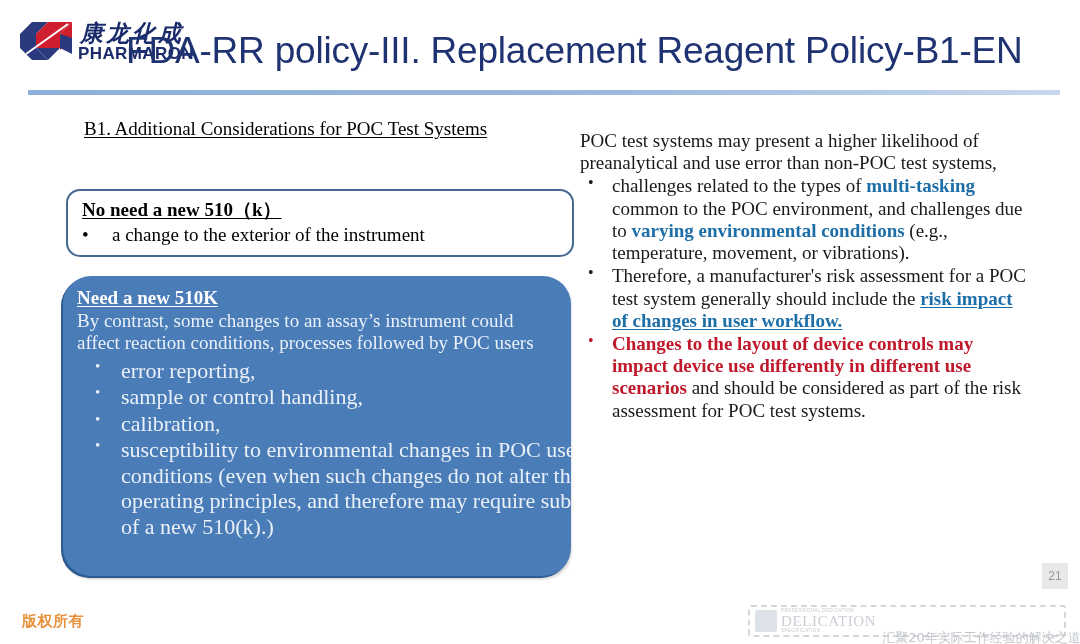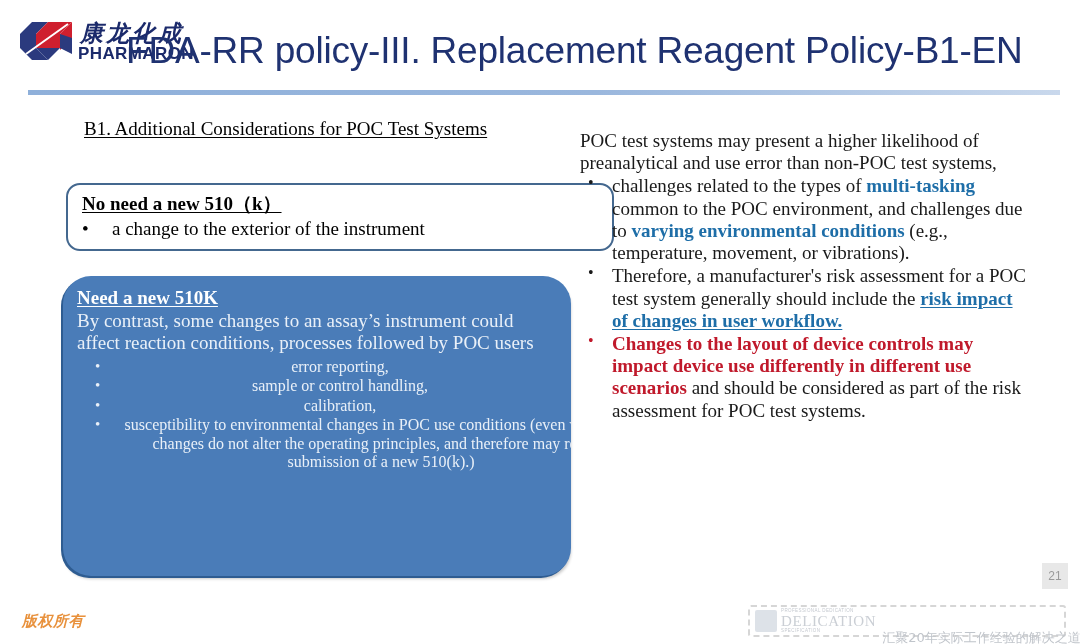--- a/index.html
+++ b/index.html
@@ -98,22 +98,22 @@
     color: #000000;
     margin: 0 0 6px 22px;
     text-decoration: underline;
     text-underline-offset: 2px;
   }
 
   
   #no-need-box {
     position: absolute;
     left: 66px;
-    top: 183px;
-    width: 548px;
+    top: 189px;
+    width: 508px;
     height: 68px;
     border: 2.5px solid #44688f;
     border-radius: 14px;
     background: #ffffff;
     box-sizing: border-box;
   }
   #no-need-title {
     position: absolute;
     left: 14px;
     top: 6px;
@@ -169,26 +169,25 @@
     margin: 0;
     white-space: nowrap;
   }
   #need-list {
     list-style: none;
     margin: 4px 0 0 0;
     padding: 0;
   }
   #need-list li {
     position: relative;
-    font-size: 16px;
+    font-size: 22px;
     line-height: 1.16;
     color: #e9f0f8;
     padding-left: 44px;
     margin-bottom: 1px;
-    text-align: center;
   }
   #need-list li::before {
     content: "\2022";
     position: absolute;
     left: 18px;
     top: 0;
     font-size: 15px;
     color: #e9f0f8;
   }
   #need-list li .wide {
@@ -250,21 +249,20 @@
   }
 
   
   #footer-cn {
     position: absolute;
     left: 22px;
     top: 612px;
     font-family: "DejaVu Sans", sans-serif;
     font-size: 15px;
     font-weight: bold;
-    font-style: italic;
     color: #e8913c;
     letter-spacing: 0.5px;
   }
   #page-number-box {
     position: absolute;
     left: 1042px;
     top: 563px;
     width: 26px;
     height: 26px;
     background: #e8e8e8;

